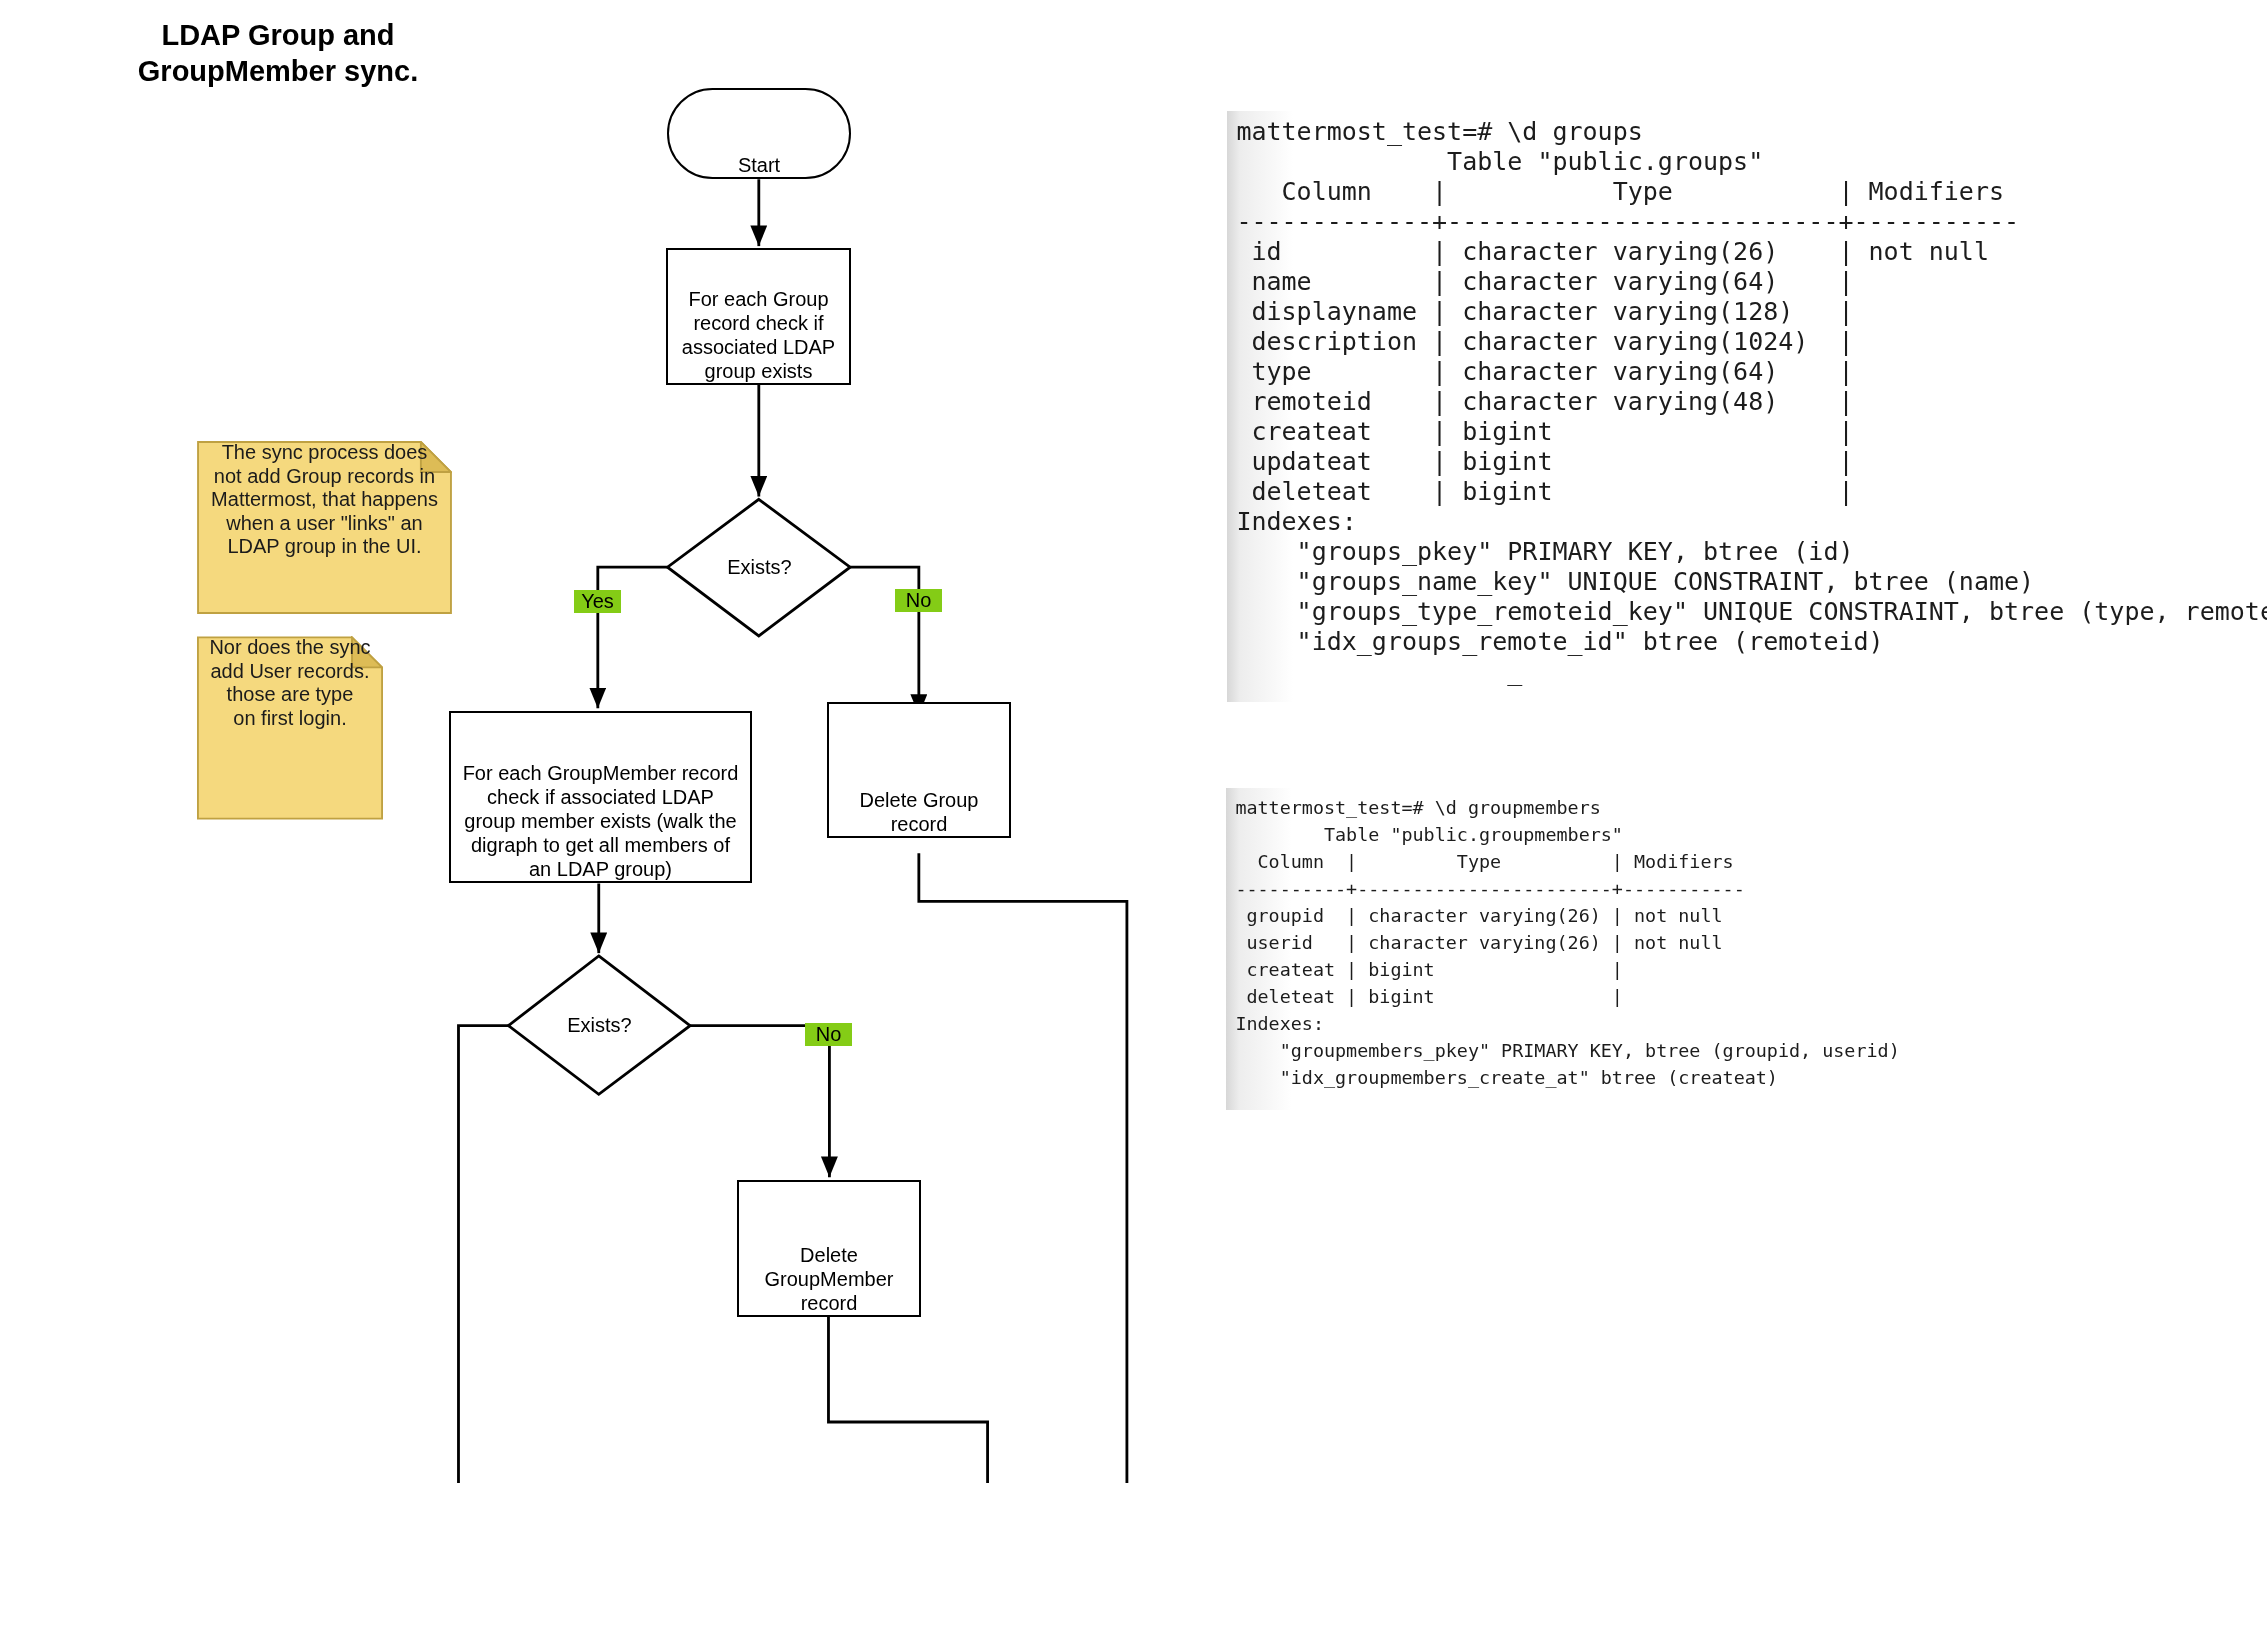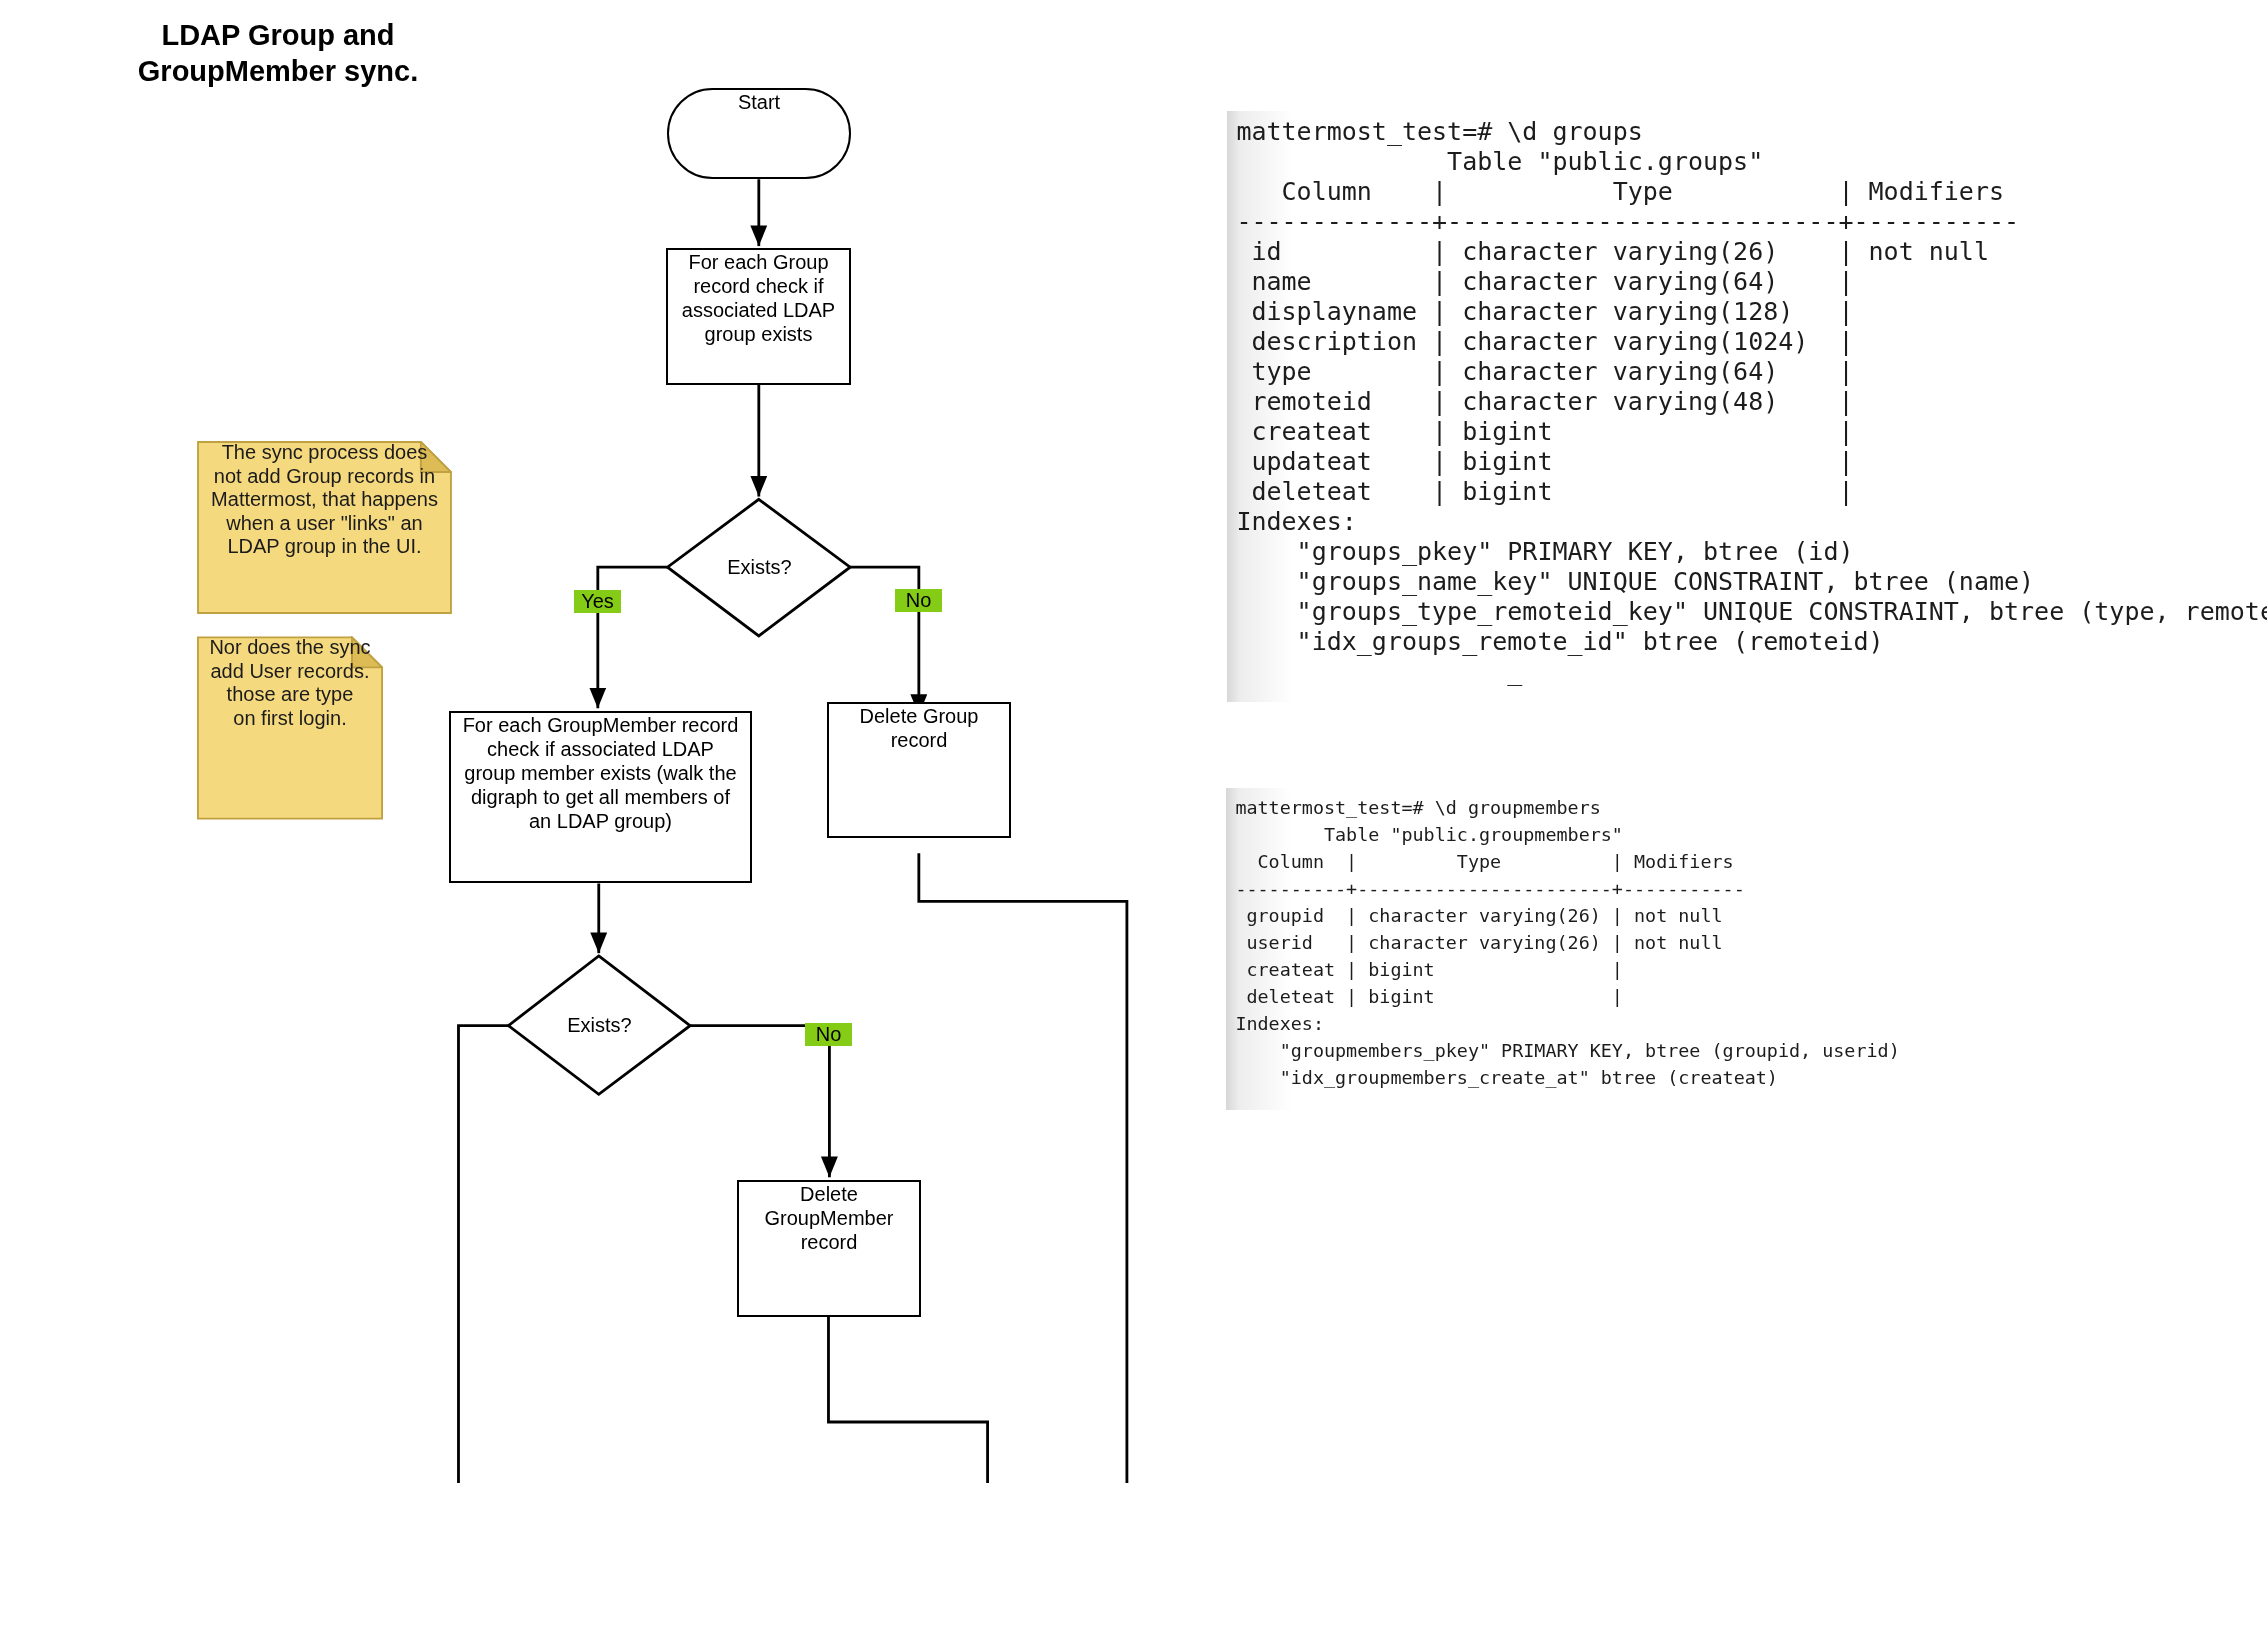--- a/index.html
+++ b/index.html
@@ -4,21 +4,21 @@
 <style>
   html,body{margin:0;padding:0;background:#ffffff;}
   *{box-sizing:border-box;}
   .canvas{position:relative;width:2267px;height:1483px;background:#ffffff;
           font-family:"Liberation Sans","DejaVu Sans",sans-serif;color:#000;}
   svg.wires{position:absolute;left:0;top:0;width:2267px;height:1637px;}
 
   .page-title{position:absolute;left:132px;top:17px;width:292px;text-align:center;
     font-size:29px;line-height:36px;font-weight:bold;white-space:pre-line;color:#000;}
 
-  .node{position:absolute;display:flex;align-items:flex-start;justify-content:center;
+  .node{position:absolute;display:flex;align-items:flex-end;justify-content:center;
     text-align:center;font-size:20px;line-height:24px;white-space:pre-line;
     background:#fff;border:2.8px solid #000;}
   .stadium{border-radius:46px;}
   .node-start{left:667px;top:88px;width:184px;height:91px;}
   .node-check-group{left:666px;top:248px;width:185px;height:137px;}
   .node-check-groupmember{left:449px;top:711px;width:303px;height:172px;}
   .node-delete-group{left:827px;top:702px;width:184px;height:136px;}
   .node-delete-groupmember{left:737px;top:1180px;width:184px;height:137px;}
   .node-end{left:896px;top:1527px;width:184px;height:92px;}
 

